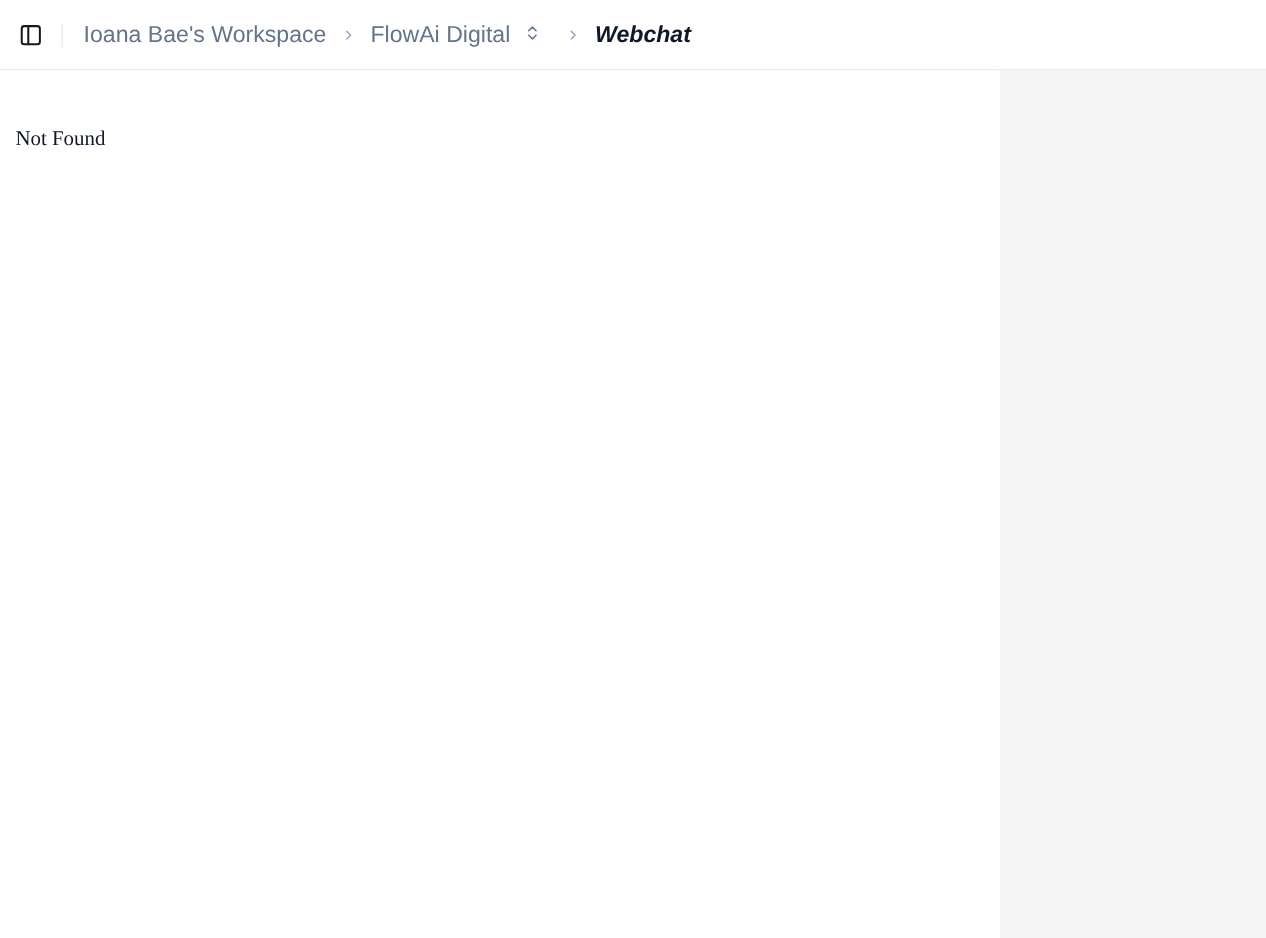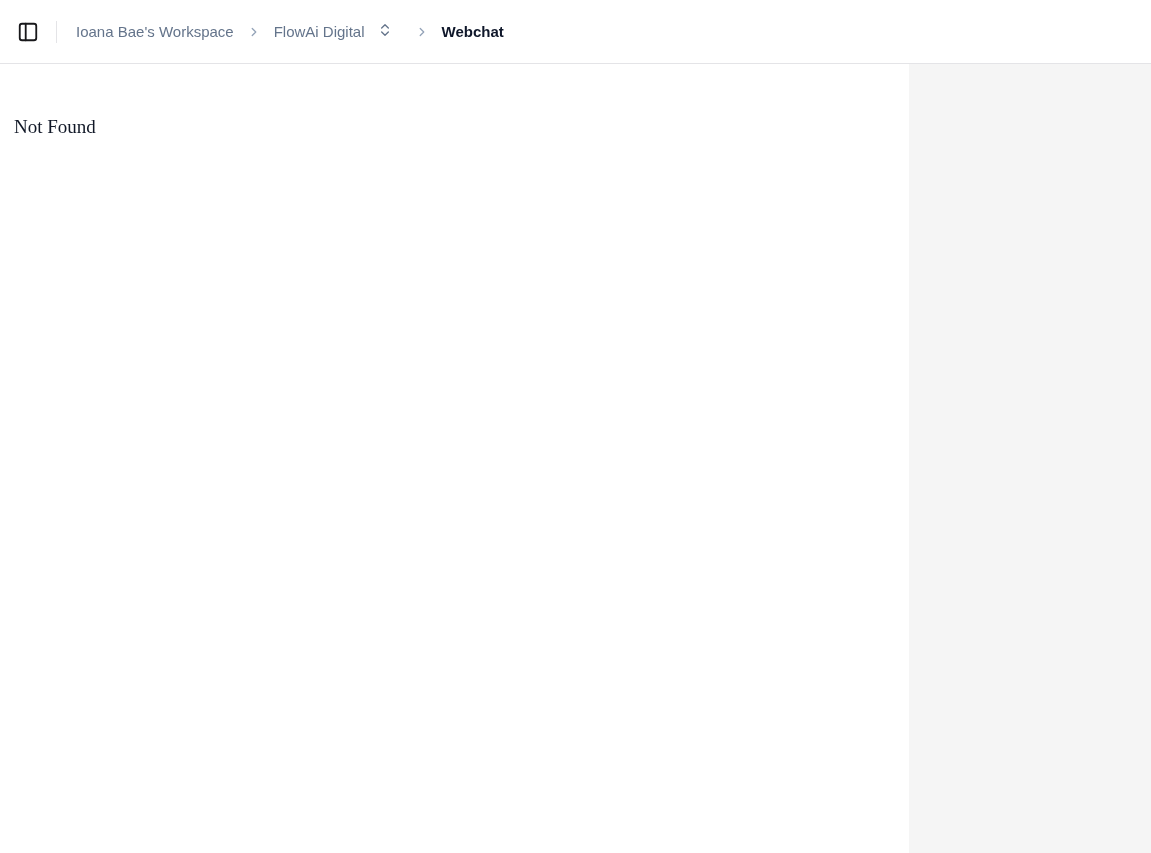--- a/index.html
+++ b/index.html
@@ -42,21 +42,21 @@
   .icon-btn svg { display: block; }
   .v-divider {
     width: 1px;
     height: 22px;
     background: #e4e4e7;
     margin: 0 19px 0 16px;
   }
   .breadcrumb {
     display: flex;
     align-items: center;
-    font-size: 15px;
+    font-size: 21px;
   }
   .crumb-link {
     color: #64748b;
     text-decoration: none;
     cursor: pointer;
     white-space: nowrap;
   }
   .crumb-sep {
     display: flex;
     align-items: center;
@@ -70,20 +70,21 @@
     margin-left: 12px;
     display: flex;
     align-items: center;
     cursor: pointer;
     color: #64748b;
   }
   .crumb-current {
     color: #0f172a;
     font-weight: 700;
     white-space: nowrap;
+    font-style: italic;
   }
   .crumb-sep.after-selector { margin: 0 13px 0 22px; }
 
   
   .body-row {
     flex: 1;
     display: flex;
     min-height: 0;
   }
   .main-content {

